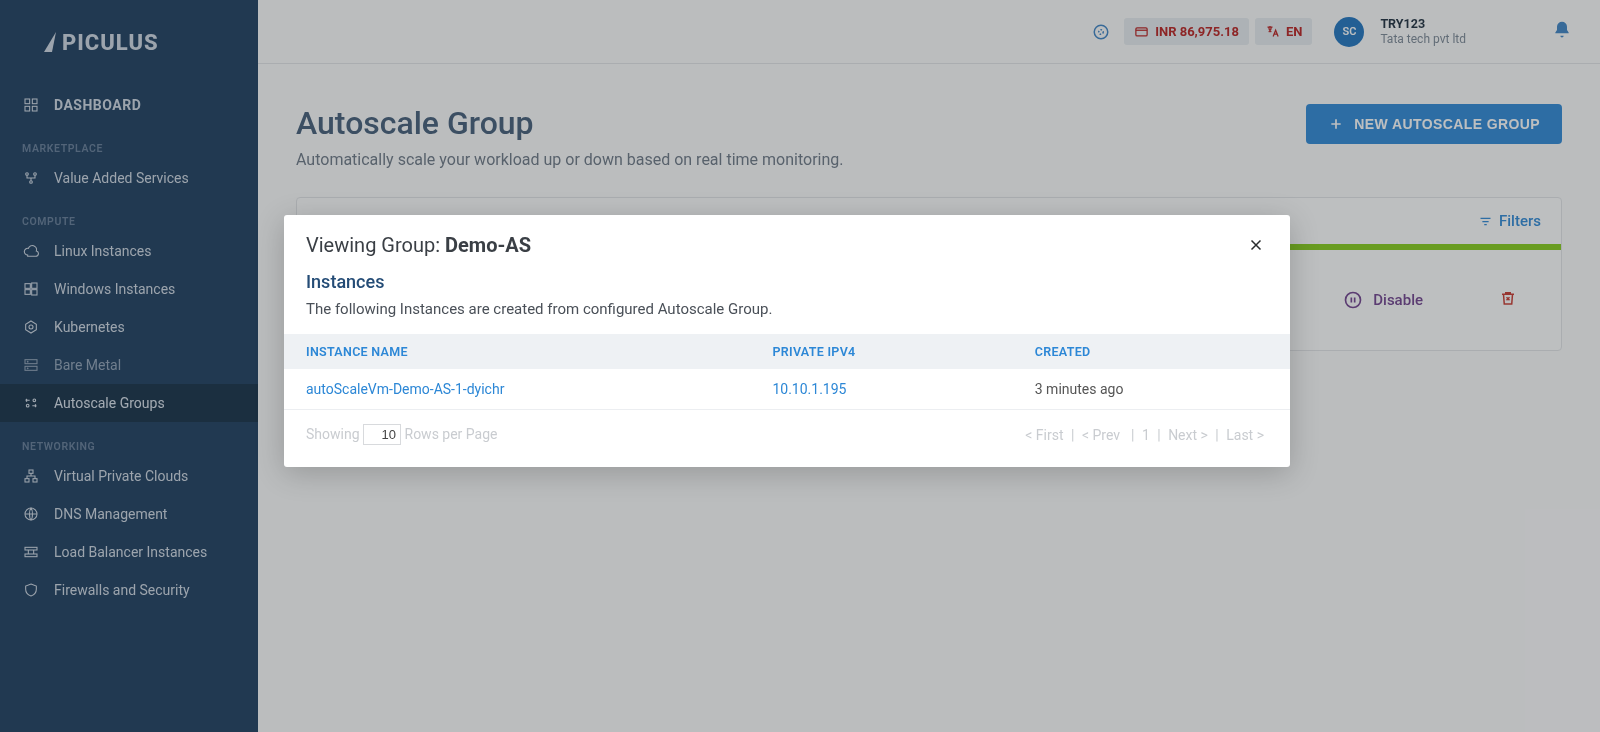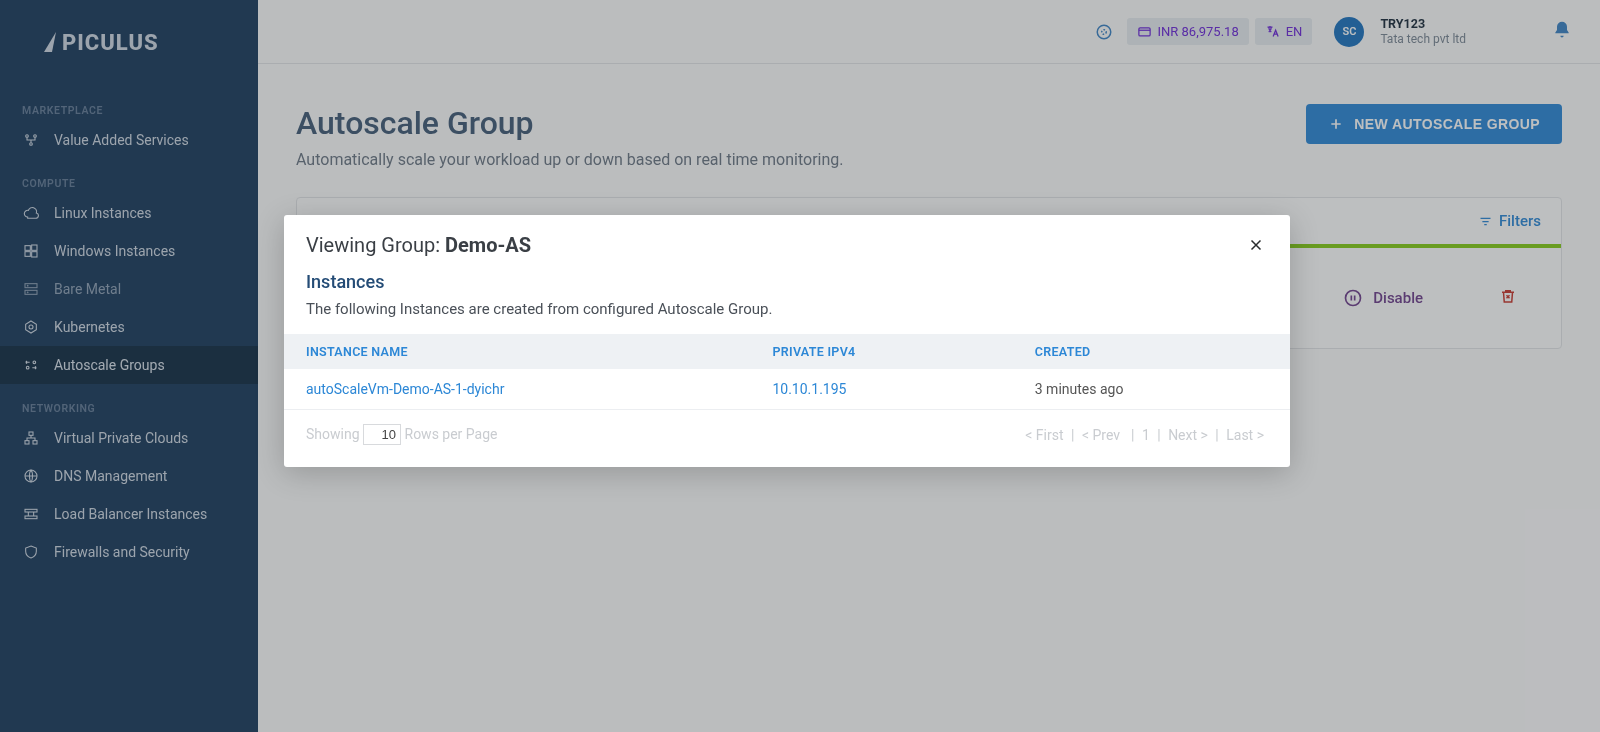--- a/index.html
+++ b/index.html
@@ -85,23 +85,23 @@
     padding: 0 28px;
     gap: 6px;
   }
   .topbar .chip {
     display: flex;
     align-items: center;
     gap: 6px;
     padding: 6px 10px;
     background: #e7ecf0;
     border-radius: 3px;
-    color: #6d28d9;
+    color: #b91c1c;
     font-size: 13px;
-    font-weight: 400;
+    font-weight: 700;
     cursor: pointer;
   }
   .topbar .icon-btn {
     width: 34px; height: 34px;
     display: inline-flex;
     align-items: center;
     justify-content: center;
     color: #3b82c4;
     cursor: pointer;
   }
@@ -161,21 +161,21 @@
   .card {
     margin-top: 28px;
     border: 1px solid #e3e5e8;
     border-radius: 4px;
     background: #fff;
   }
   .card-top {
     padding: 14px 20px;
     display: flex;
     justify-content: flex-end;
-    border-bottom: 4px solid #84cc16;
+    border-bottom: 6px solid #84cc16;
   }
   .filters-btn {
     display: inline-flex;
     align-items: center;
     gap: 6px;
     color: #2c87d6;
     font-size: 15px;
     font-weight: 500;
     cursor: pointer;
   }
@@ -296,20 +296,31 @@
 <div class="sidebar">
   <div class="logo-wrap">
     <div class="logo">
       <svg width="170" height="30" viewBox="0 0 170 30">
         <path d="M4 24 L16 4 L12 24 Z" fill="#cfd8e3"></path>
         <text x="22" y="22" font-family="inherit" font-size="22" font-weight="800" fill="#cfd8e3" letter-spacing="1">PICULUS</text>
       </svg>
     </div>
   </div>
   <div class="sidebar-nav">
+    <div class="nav-item dashboard">
+      <span class="nav-icon">
+        <svg viewBox="0 0 24 24">
+            <rect x="3" y="3" width="7" height="7"></rect>
+            <rect x="14" y="3" width="7" height="7"></rect>
+            <rect x="3" y="14" width="7" height="7"></rect>
+            <rect x="14" y="14" width="7" height="7"></rect>
+          </svg>
+      </span>
+      <span>DASHBOARD</span>
+    </div>
 
     <div class="nav-section">MARKETPLACE</div>
     <div class="nav-item">
       <span class="nav-icon">
         <svg viewBox="0 0 24 24">
             <circle cx="6" cy="6" r="2"></circle>
             <circle cx="18" cy="6" r="2"></circle>
             <circle cx="12" cy="18" r="2"></circle>
             <path d="M6 8v4h12V8M12 12v4"></path>
           </svg>
@@ -330,39 +341,39 @@
       <span class="nav-icon">
         <svg viewBox="0 0 24 24">
             <rect x="3" y="4" width="8" height="7"></rect>
             <rect x="13" y="3" width="8" height="8"></rect>
             <rect x="3" y="13" width="8" height="7"></rect>
             <rect x="13" y="13" width="8" height="8"></rect>
           </svg>
       </span>
       <span>Windows Instances</span>
     </div>
+    <div class="nav-item">
+      <span class="nav-icon">
+        <svg viewBox="0 0 24 24">
+            <polygon points="12,3 20,8 20,16 12,21 4,16 4,8"></polygon>
+            <circle cx="12" cy="12" r="3"></circle>
+          </svg>
+      </span>
+      <span>Kubernetes</span>
+    </div>
     <div class="nav-item muted">
       <span class="nav-icon">
         <svg viewBox="0 0 24 24">
             <rect x="3" y="4" width="18" height="6"></rect>
             <rect x="3" y="14" width="18" height="6"></rect>
             <circle cx="7" cy="7" r="0.5"></circle>
             <circle cx="7" cy="17" r="0.5"></circle>
           </svg>
       </span>
       <span>Bare Metal</span>
-    </div>
-    <div class="nav-item">
-      <span class="nav-icon">
-        <svg viewBox="0 0 24 24">
-            <polygon points="12,3 20,8 20,16 12,21 4,16 4,8"></polygon>
-            <circle cx="12" cy="12" r="3"></circle>
-          </svg>
-      </span>
-      <span>Kubernetes</span>
     </div>
     <div class="nav-item active">
       <span class="nav-icon">
         <svg viewBox="0 0 24 24">
             <path d="M4 8h6M4 8l2-2M4 8l2 2"></path>
             <path d="M20 16h-6M20 16l-2-2M20 16l-2 2"></path>
             <circle cx="17" cy="8" r="2"></circle>
             <circle cx="7" cy="16" r="2"></circle>
           </svg>
       </span>

